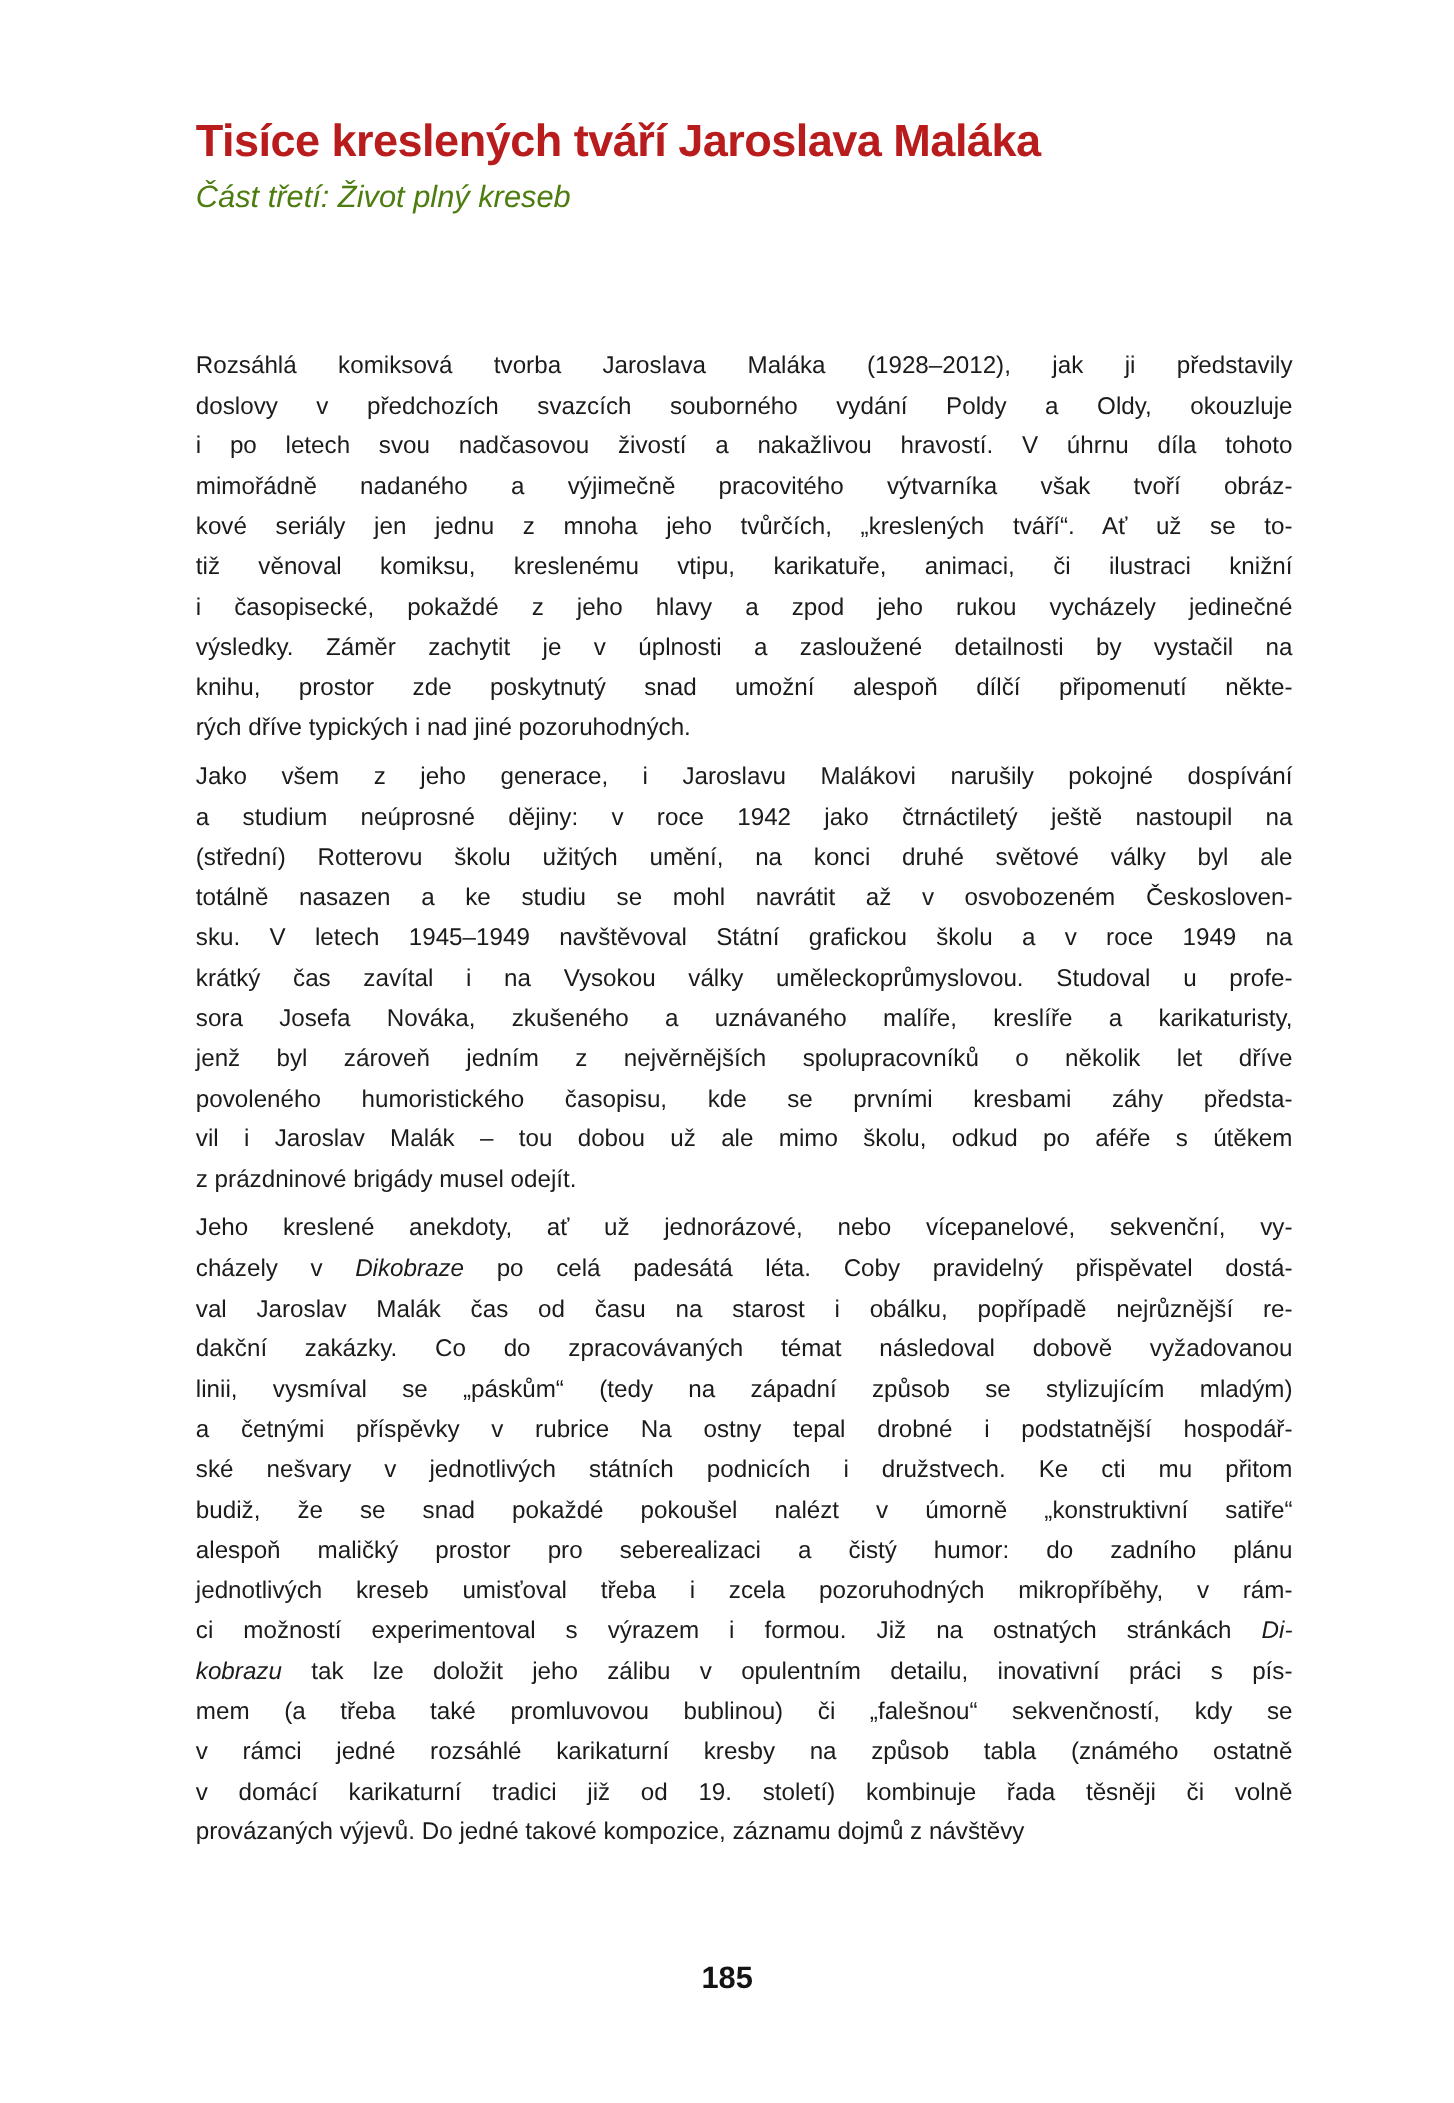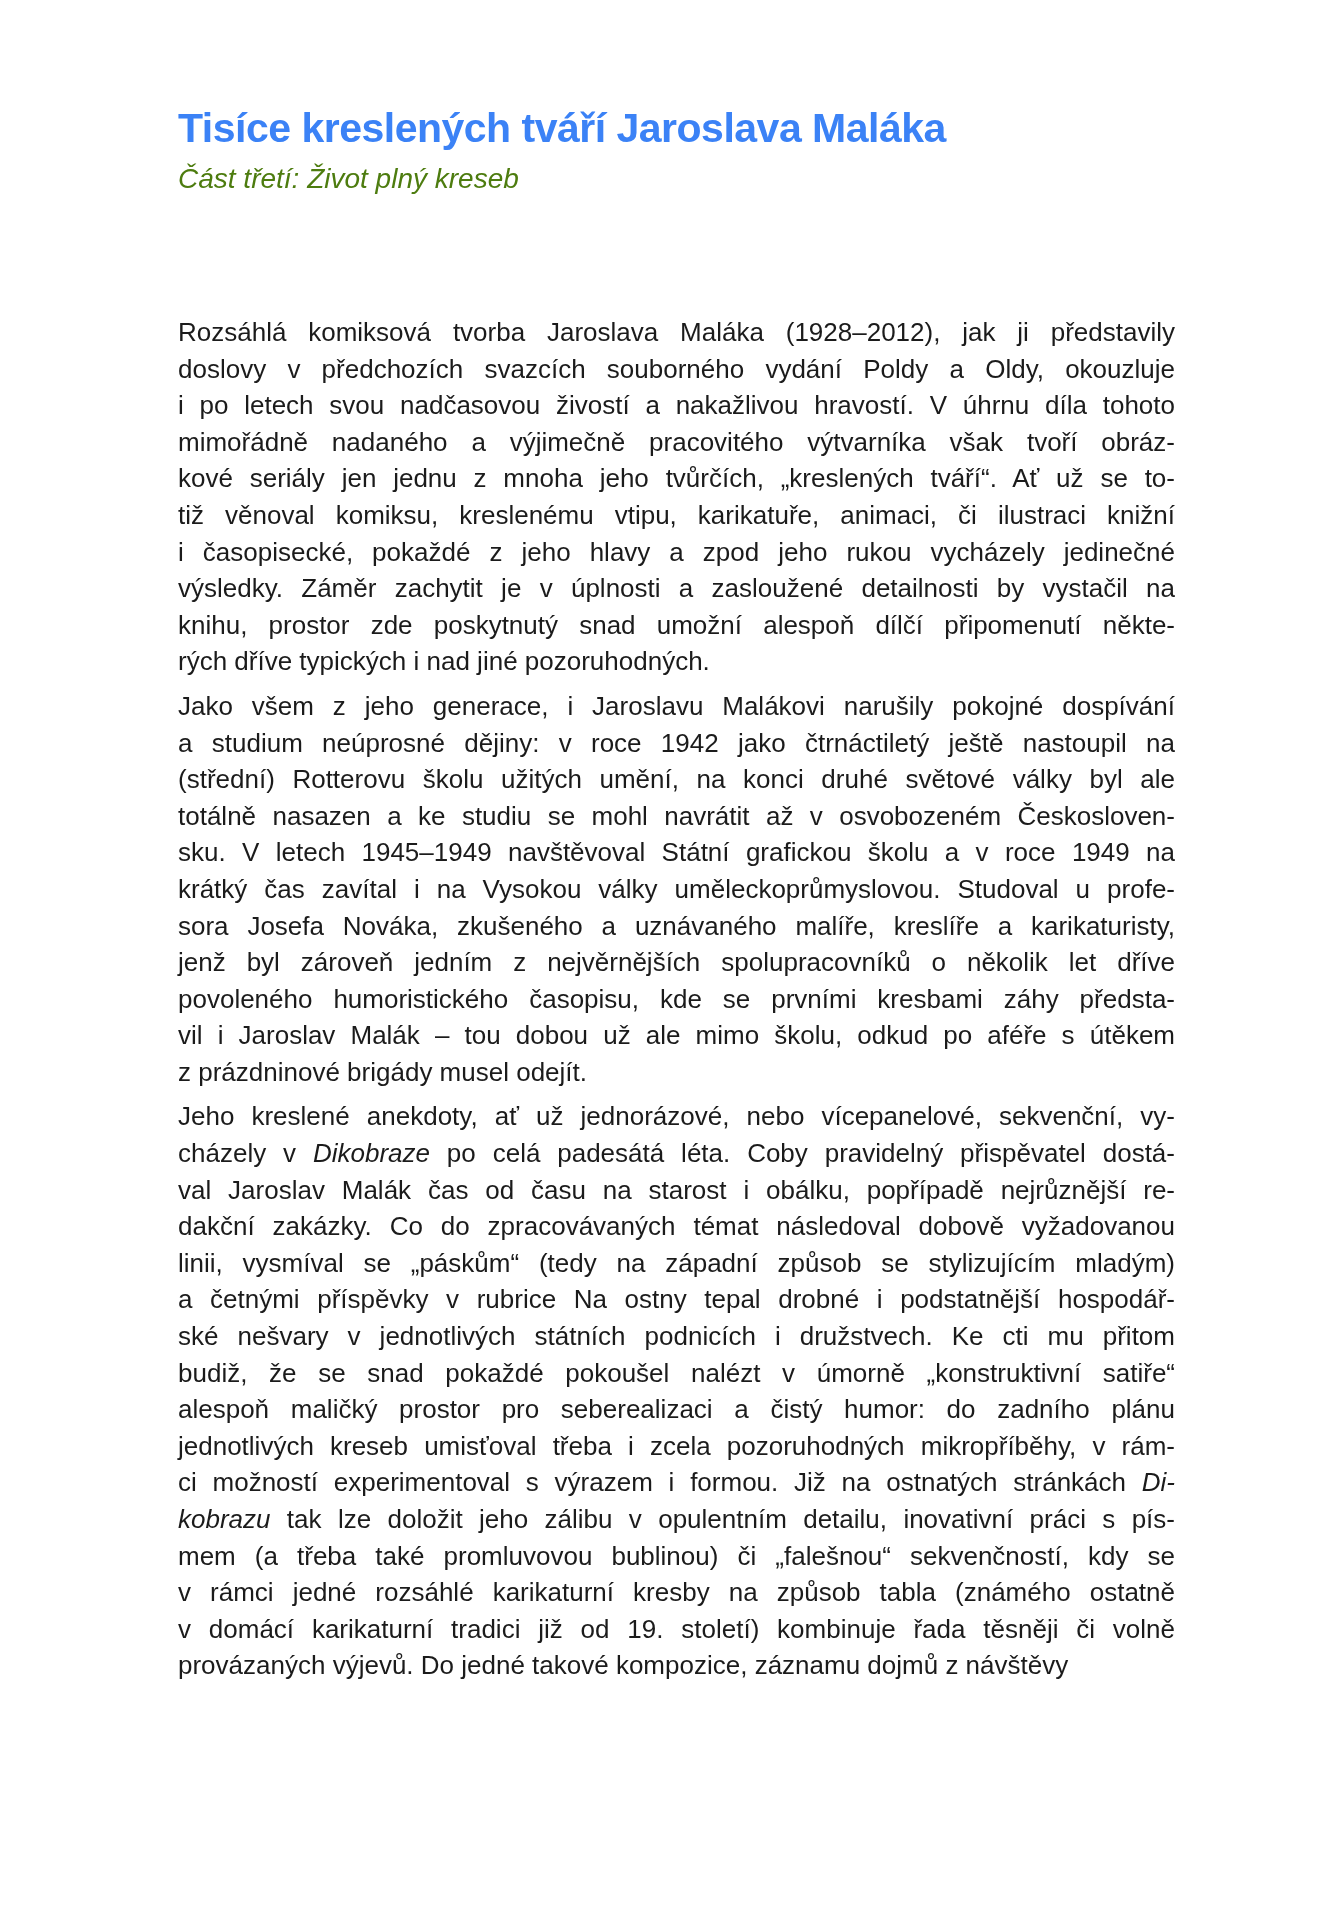--- a/index.html
+++ b/index.html
@@ -21,34 +21,34 @@
     left: 178px;
     top: 106px;
     width: 997px;
   }
   .title {
     margin: 0;
     font-size: 41px;
     line-height: 44px;
     font-weight: bold;
     letter-spacing: -0.5px;
-    color: #3b82f6;
+    color: #b91c1c;
     font-family: "Liberation Sans", sans-serif;
   }
   .subtitle {
     margin: 12px 0 0 0;
     font-size: 28px;
     line-height: 34px;
     font-style: italic;
     font-weight: normal;
     color: #4d7c0f;
   }
   .body-text {
     margin-top: 118px;
-    font-size: 26px;
+    font-size: 22px;
     line-height: 36.6px;
     color: #1b1b1b;
   }
   .paragraph { margin: 0; }
   .paragraph + .paragraph { margin-top: 8px; }
   .text-line {
     text-align: justify;
     text-align-last: justify;
     white-space: nowrap;
   }
@@ -116,13 +116,14 @@
           <div class="text-line"><span>jednotlivých kreseb umisťoval třeba i zcela pozoruhodných mikropříběhy, v rám-</span></div>
           <div class="text-line"><span>ci možností experimentoval s výrazem i formou. Již na ostnatých stránkách </span><em>Di-</em></div>
           <div class="text-line"><em>kobrazu</em><span> tak lze doložit jeho zálibu v opulentním detailu, inovativní práci s pís-</span></div>
           <div class="text-line"><span>mem (a třeba také promluvovou bublinou) či „falešnou“ sekvenčností, kdy se</span></div>
           <div class="text-line"><span>v rámci jedné rozsáhlé karikaturní kresby na způsob tabla (známého ostatně</span></div>
           <div class="text-line"><span>v domácí karikaturní tradici již od 19. století) kombinuje řada těsněji či volně</span></div>
           <div class="text-line last-line"><span>provázaných výjevů. Do jedné takové kompozice, záznamu dojmů z návštěvy</span></div>
         </div>
       </div>
   </div>
+  <div class="page-number">185</div>
 </div>
 
 </body></html>

